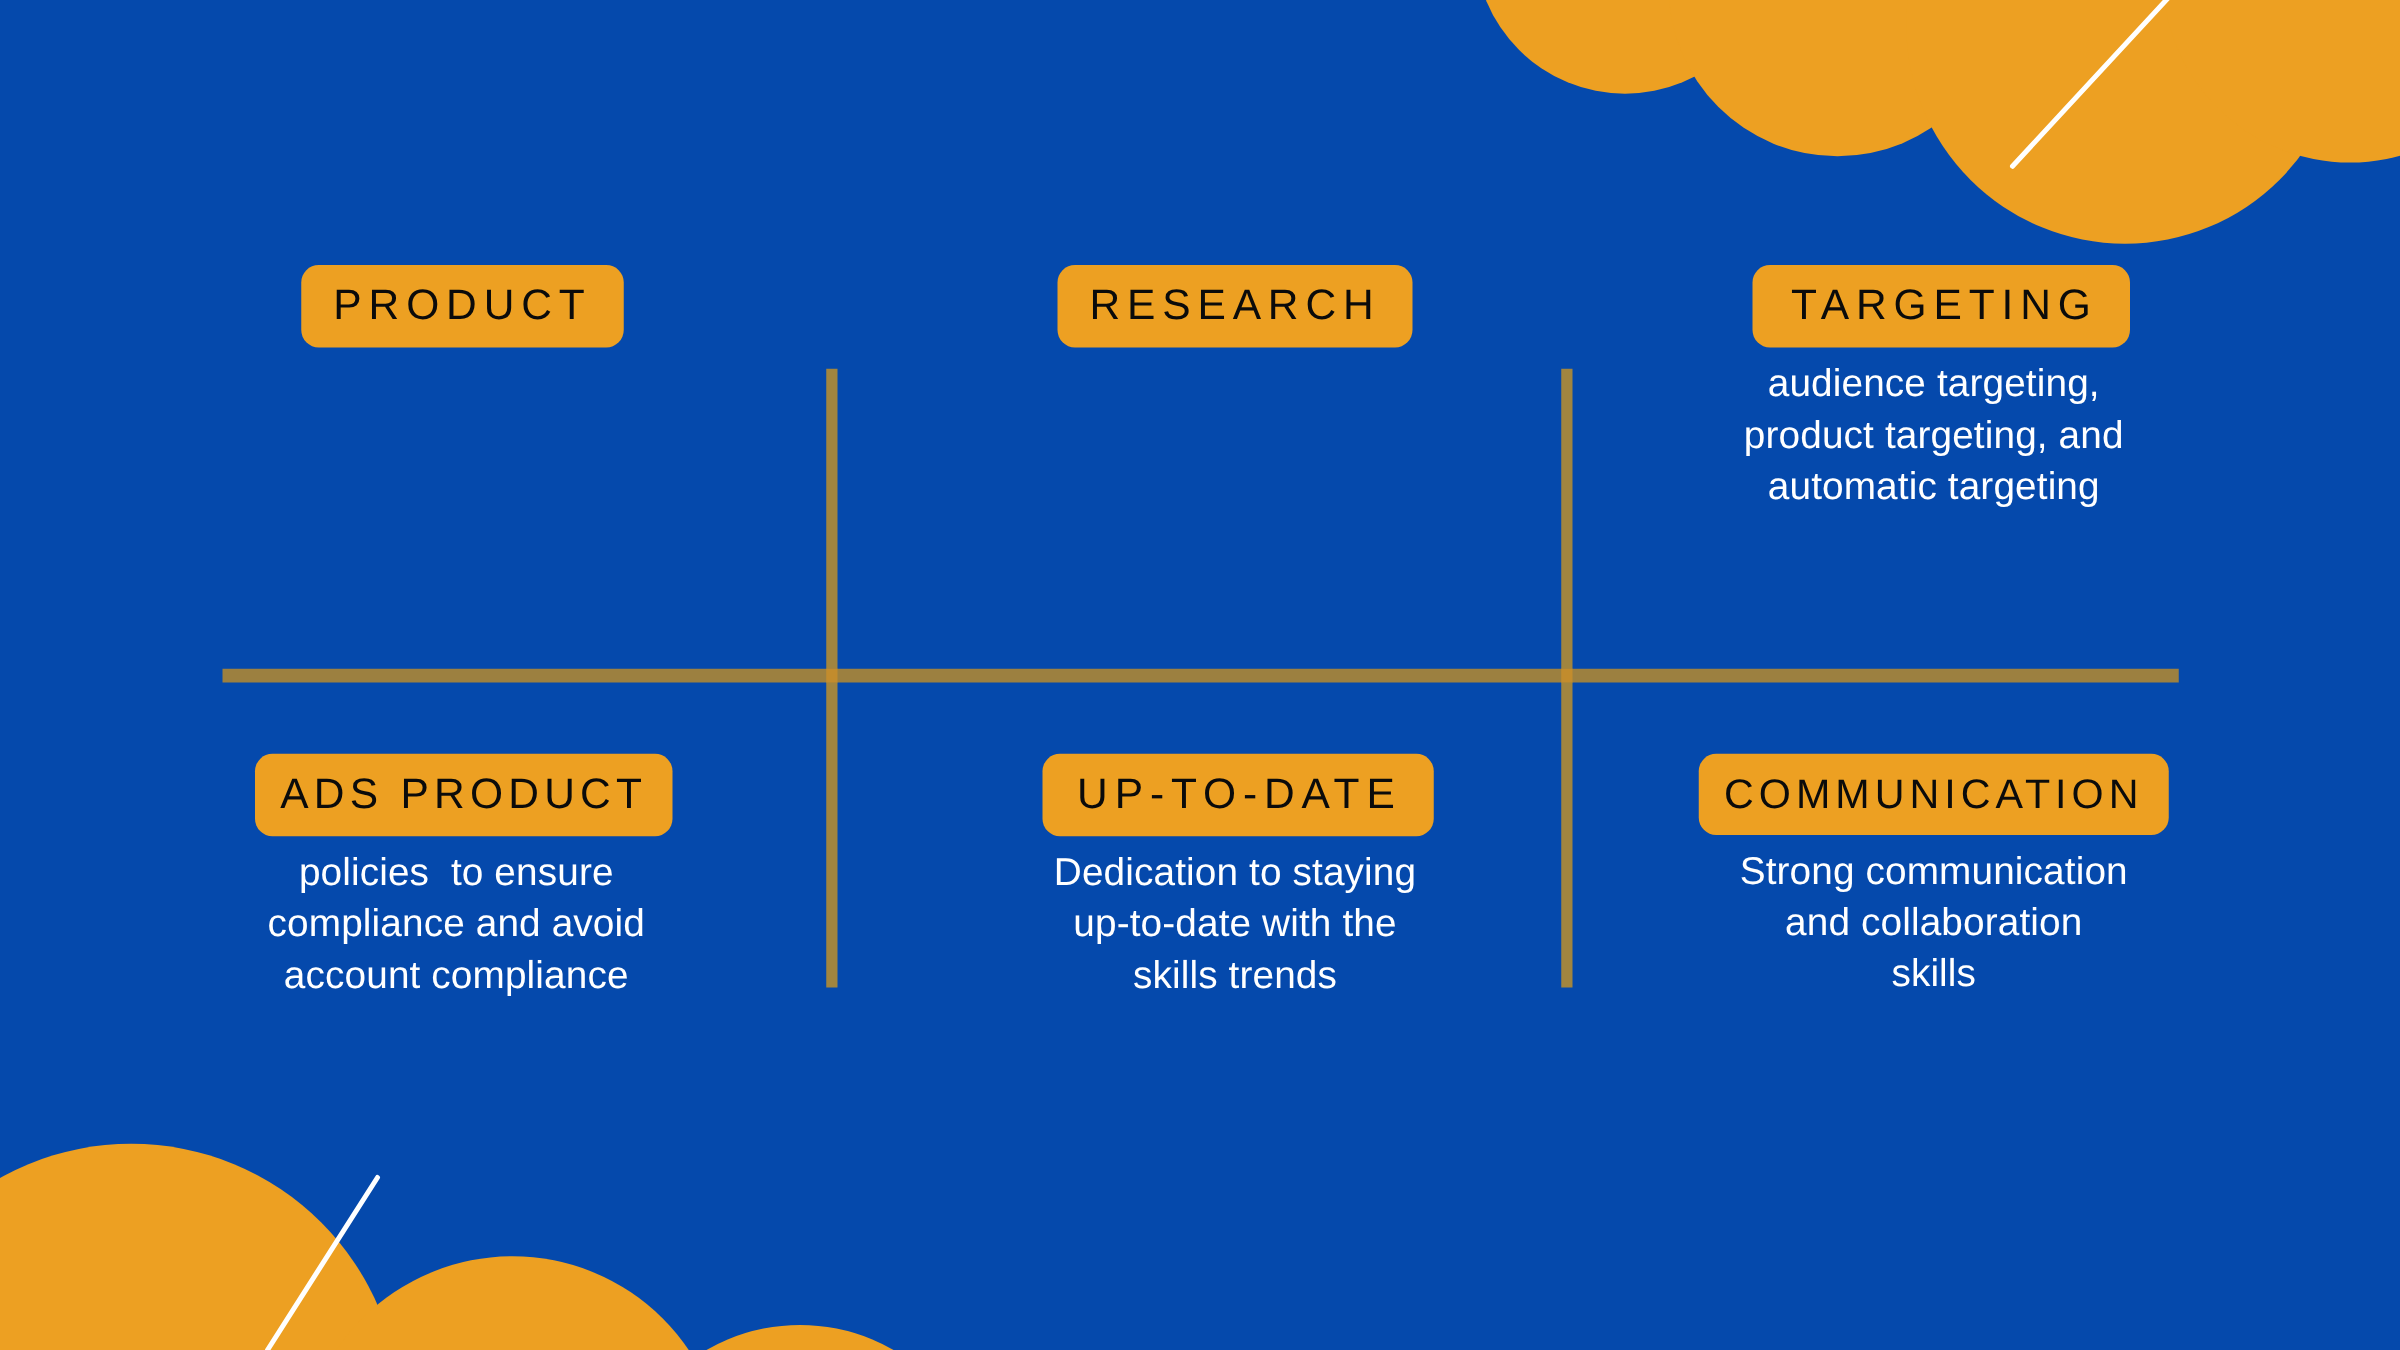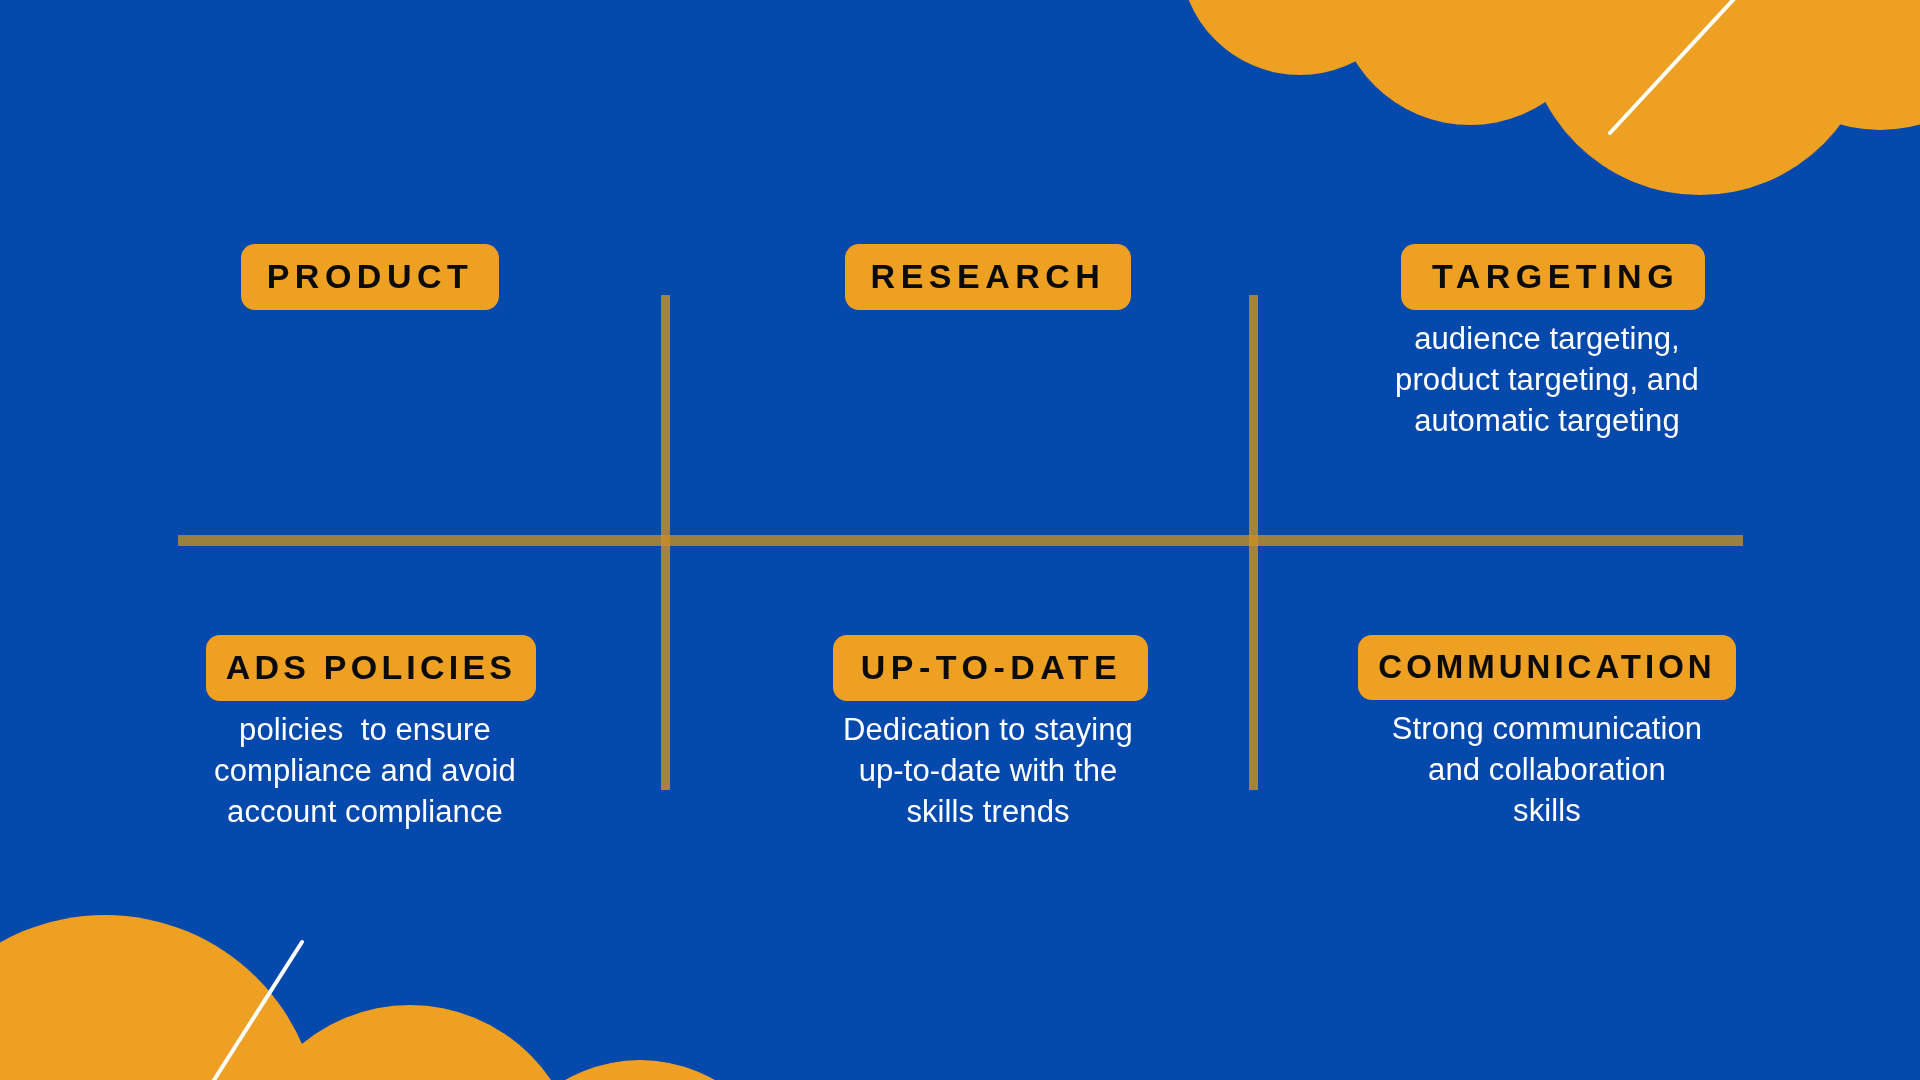--- a/index.html
+++ b/index.html
@@ -74,25 +74,24 @@
   .row-top    { top: 212px; }
   .row-bottom { top: 603px; }
 
   .badge {
     display: inline-block;
     background: #eda022;
     color: #0b0b0b;
     border-radius: 14px;
     padding: 15px 26px 17px 26px;
     font-size: 34px;
-    font-weight: 700;
+    font-weight: 400;
     letter-spacing: 5.5px;
     line-height: 1;
     white-space: nowrap;
-    margin-top: 32px;
   }
   .badge.wide { letter-spacing: 4.2px; padding-left: 20px; padding-right: 20px; }
 
   .body-text {
     margin: 8px 0 0 0;
     color: #ffffff;
     font-size: 31px;
     font-weight: 300;
     line-height: 1.33;
     letter-spacing: 0.1px;
@@ -152,21 +151,21 @@
   </div>
 
   <div class="cell col-3 row-top" id="cell-targeting">
     <div class="badge">TARGETING</div>
     <p class="body-text">audience targeting,
 product targeting, and
 automatic targeting</p>
   </div>
 
   <div class="cell col-1 row-bottom" id="cell-ads">
-    <div class="badge wide">ADS POLICIES</div>
+    <div class="badge wide">ADS PRODUCT</div>
     <p class="body-text">policies  to ensure
 compliance and avoid
 account compliance</p>
   </div>
 
   <div class="cell col-2 row-bottom" id="cell-uptodate">
     <div class="badge">UP-TO-DATE</div>
     <p class="body-text">Dedication to staying
 up-to-date with the
 skills trends</p>

